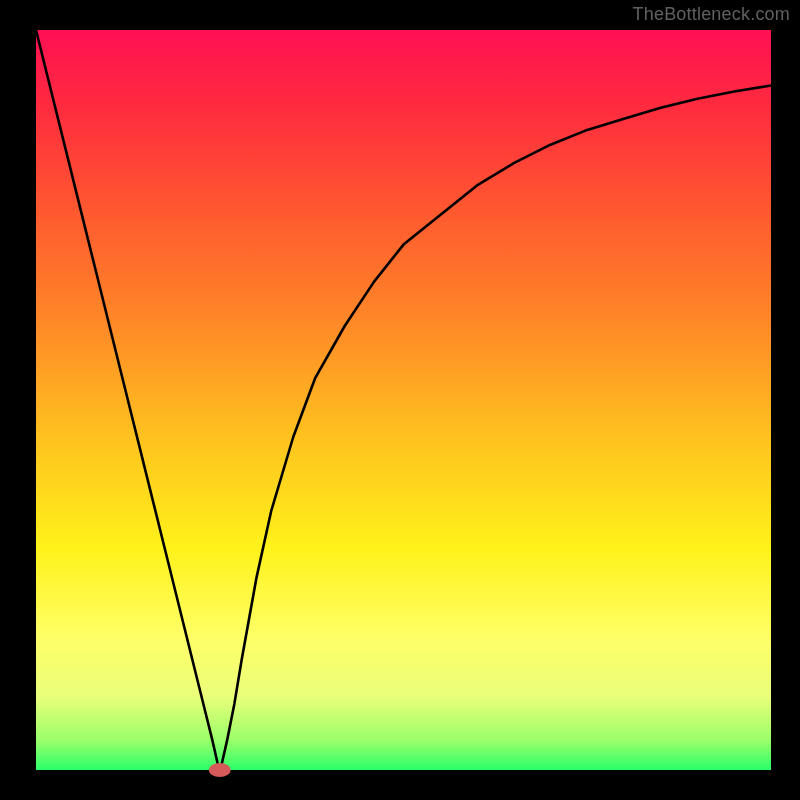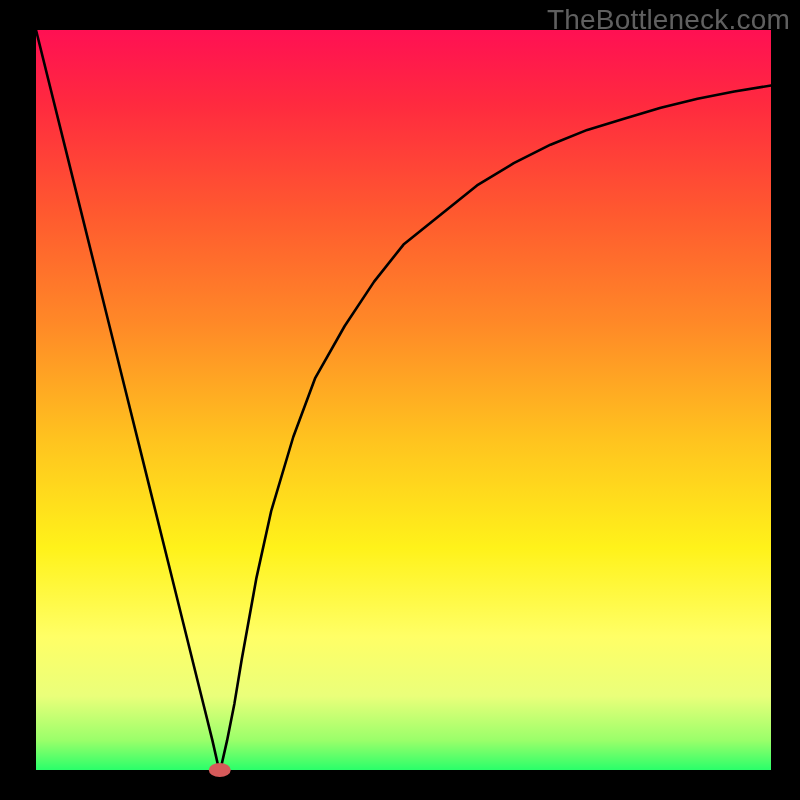--- a/index.html
+++ b/index.html
@@ -14,21 +14,21 @@
   .chart-wrapper {
     position: relative;
     width: 800px;
     height: 800px;
   }
   .watermark {
     position: absolute;
     top: 4px;
     right: 10px;
     color: #606060;
-    font-size: 28px;
+    font-size: 18px;
     font-weight: 500;
     letter-spacing: 0.2px;
     z-index: 5;
   }
   svg {
     display: block;
   }
 </style>
 </head>
 <body>

